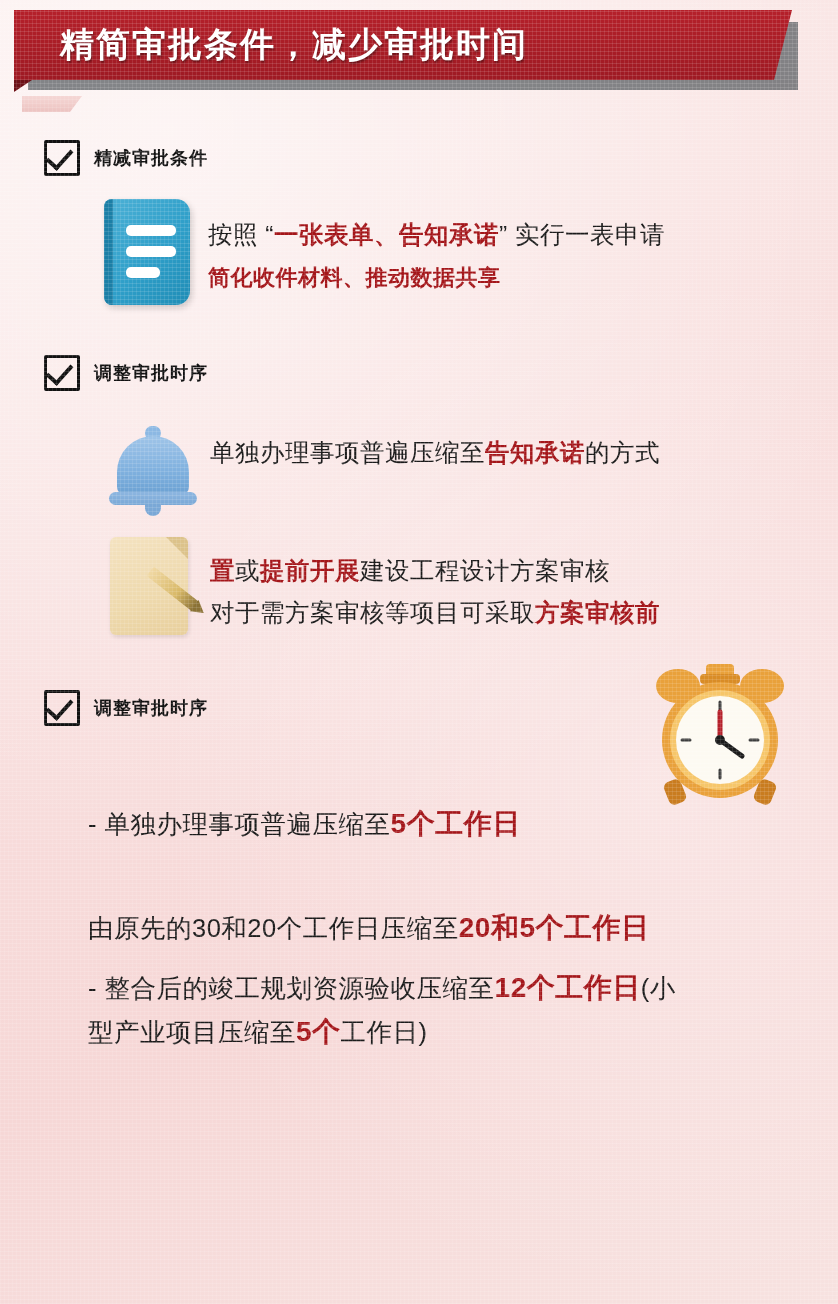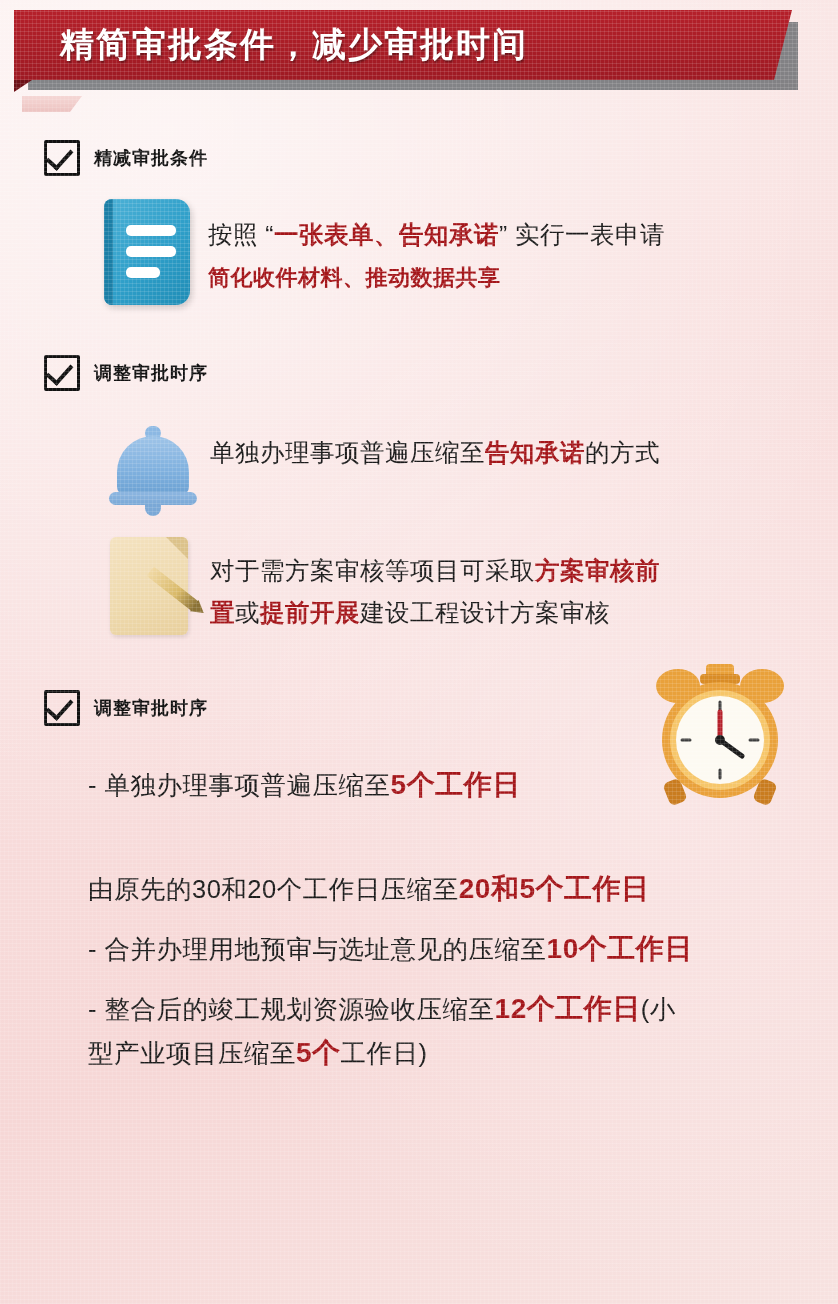--- a/index.html
+++ b/index.html
@@ -268,21 +268,21 @@
     left: 640px;
     top: 652px;
     width: 160px;
     height: 160px;
   }
 
   
   .bullets {
     position: absolute;
     left: 88px;
-    top: 763px;
+    top: 802px;
     width: 690px;
   }
   .bullet {
     font-size: 25.5px;
     line-height: 44px;
     color: #1b1b1b;
     margin-bottom: 16px;
     letter-spacing: 0.5px;
   }
   .bullet .big {
@@ -344,24 +344,24 @@
   </div>
 
   <div class="icon-file">
     <div class="file-body"></div>
     <div class="file-fold"></div>
     <div class="file-pen"></div>
   </div>
 
   <div class="para" style="left:210px; top:550px; width:610px;">
     <div>
+      <span class="hl">置</span><span>或</span><span class="hl">提前开展</span><span>建设工程设计方案审核</span>
+    </div>
+    <div>
       <span>对于需方案审核等项目可采取</span><span class="hl">方案审核前</span>
-    </div>
-    <div>
-      <span class="hl">置</span><span>或</span><span class="hl">提前开展</span><span>建设工程设计方案审核</span>
     </div>
   </div>
 
   <div class="section-head" style="left:44px; top:690px;">
     <div class="checkbox"></div>
     <div class="section-title">调整审批时序</div>
   </div>
 
   <div class="icon-clock">
     <svg width="160" height="160" viewBox="0 0 160 160">
@@ -388,21 +388,18 @@
 
   <div class="bullets">
     <div class="bullet">
       <span>- 单独办理事项普遍压缩至</span><span class="big">5个工作日</span>
     </div>
     <div class="bullet">
       <br>
       <span>由原先的30和20个工作日压缩至</span><span class="big">20和5个工作日</span>
     </div>
     <div class="bullet">
-      <span>- 合并办理用地预审与选址意见的压缩至</span><span class="big">10个工作日</span>
-    </div>
-    <div class="bullet">
       <span>- 整合后的竣工规划资源验收压缩至</span><span class="big">12个工作日</span><span>(小</span><br>
       <span>型产业项目压缩至</span><span class="big">5个</span><span>工作日)</span>
     </div>
   </div>
 
 </div>
 
 </body></html>

